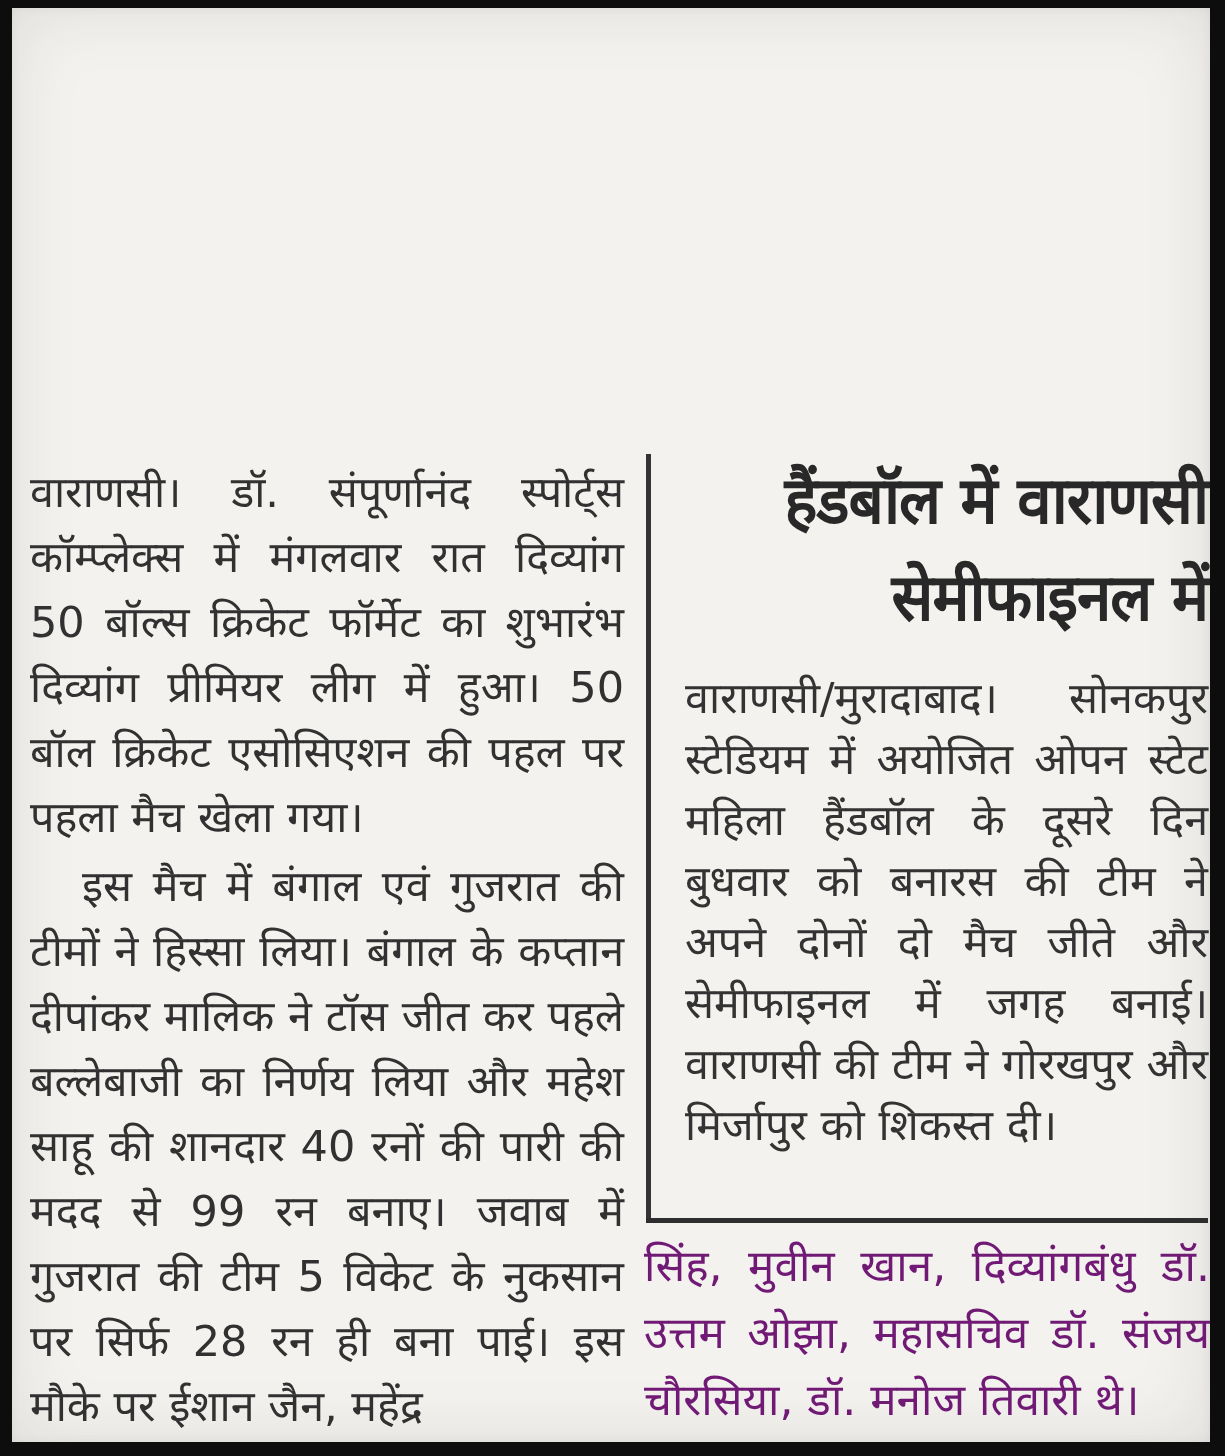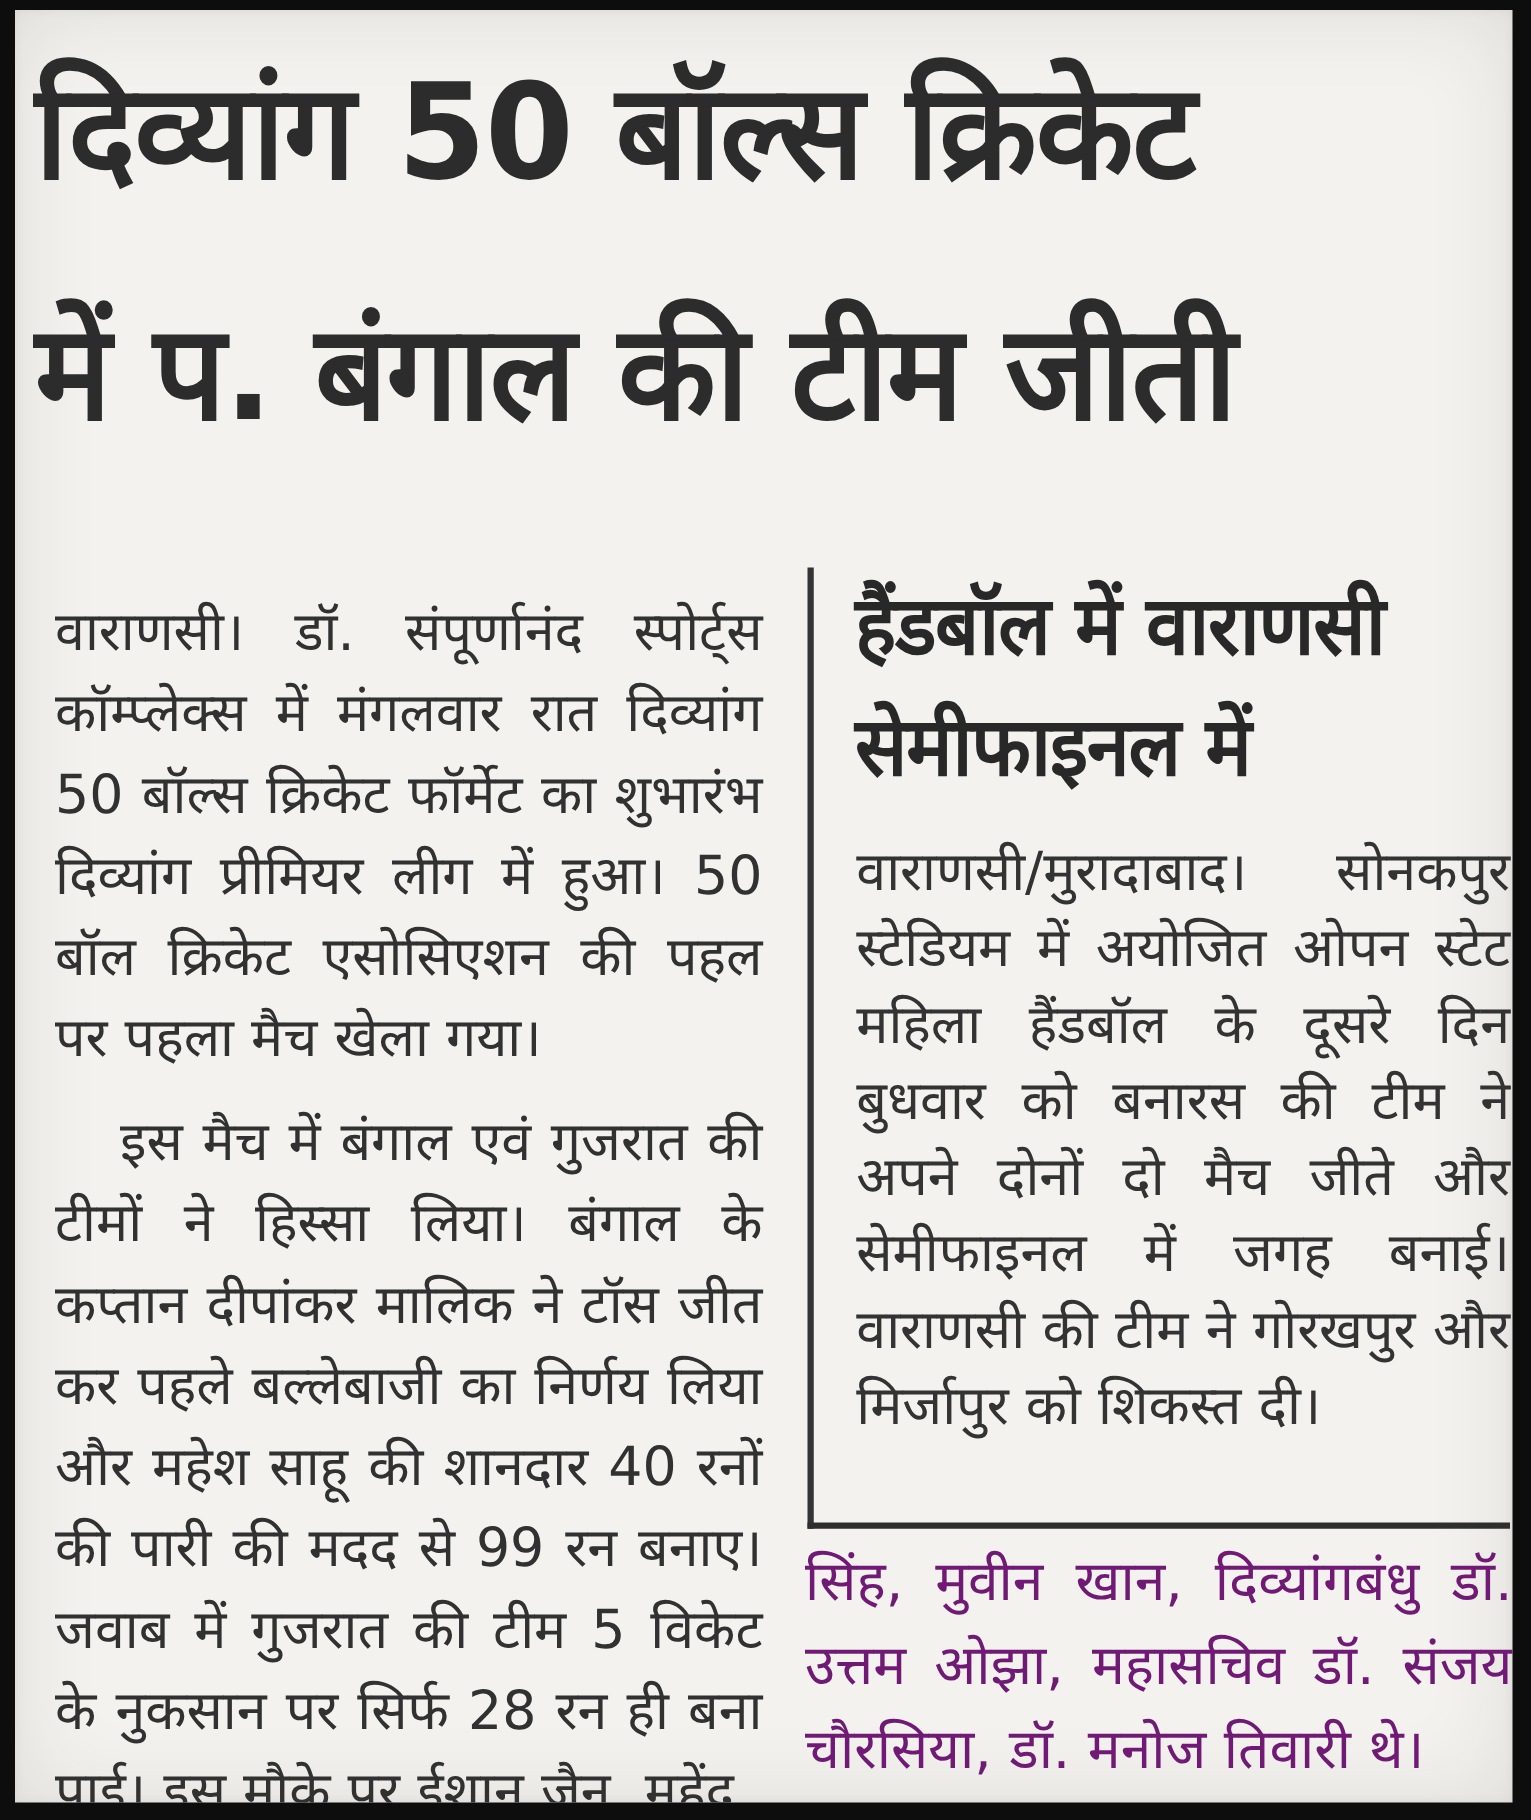--- a/index.html
+++ b/index.html
@@ -38,21 +38,21 @@
     transform:scaleY(1.04);
   }
   .main-col{
     position:absolute;
     left:14px; top:448px; width:602px;
     color:#313131;
     font-size:43px;
     line-height:65px;
     text-align:justify;
   }
-  .main-col p{ margin:18px; }
+  .main-col p{ margin:4px; }
   .main-col p.indent{ text-indent:52px; }
   .sidebar-rule-v{
     position:absolute;
     left:634px; top:446px;
     width:5px; height:769px;
     background:#343434;
   }
   .sidebar-rule-h{
     position:absolute;
     left:634px; top:1210px;
@@ -60,20 +60,21 @@
     background:#2e2e2e;
   }
   .sidebar-heading{
     position:absolute;
     left:672px; top:444px; width:524px;
     color:#282828;
     font-weight:bold;
     font-size:62px;
     letter-spacing:-1px;
     white-space:nowrap;
+    text-align:right;
   }
   .sidebar-heading .sub-line{
     height:97px; line-height:97px;
     transform:scaleY(1.05);
   }
   .sidebar-body{
     position:absolute;
     left:673px; top:660px; width:523px;
     color:#333333;
     font-size:43px;
@@ -88,24 +89,20 @@
     line-height:67px;
     text-align:justify;
   }
 </style>
 </head>
 <body>
 
 <div class="frame">
   <div class="paper">
 
-    <div class="headline">
-      <div class="headline-line">दिव्यांग 50 बॉल्स क्रिकेट</div>
-      <div class="headline-line">में प. बंगाल की टीम जीती</div>
-    </div>
 
     <div class="main-col">
       <p>वाराणसी। डॉ. संपूर्णानंद स्पोर्ट्स कॉम्प्लेक्स में मंगलवार रात दिव्यांग 50 बॉल्स क्रिकेट फॉर्मेट का शुभारंभ दिव्यांग प्रीमियर लीग में हुआ। 50 बॉल क्रिकेट एसोसिएशन की पहल पर पहला मैच खेला गया।</p>
       <p class="indent">इस मैच में बंगाल एवं गुजरात की टीमों ने हिस्सा लिया। बंगाल के कप्तान दीपांकर मालिक ने टॉस जीत कर पहले बल्लेबाजी का निर्णय लिया और महेश साहू की शानदार 40 रनों की पारी की मदद से 99 रन बनाए। जवाब में गुजरात की टीम 5 विकेट के नुकसान पर सिर्फ 28 रन ही बना पाई। इस मौके पर ईशान जैन, महेंद्र</p>
     </div>
 
     <div class="sidebar-rule-v"></div>
     <div class="sidebar-rule-h"></div>
 
     <div class="sidebar-heading">

